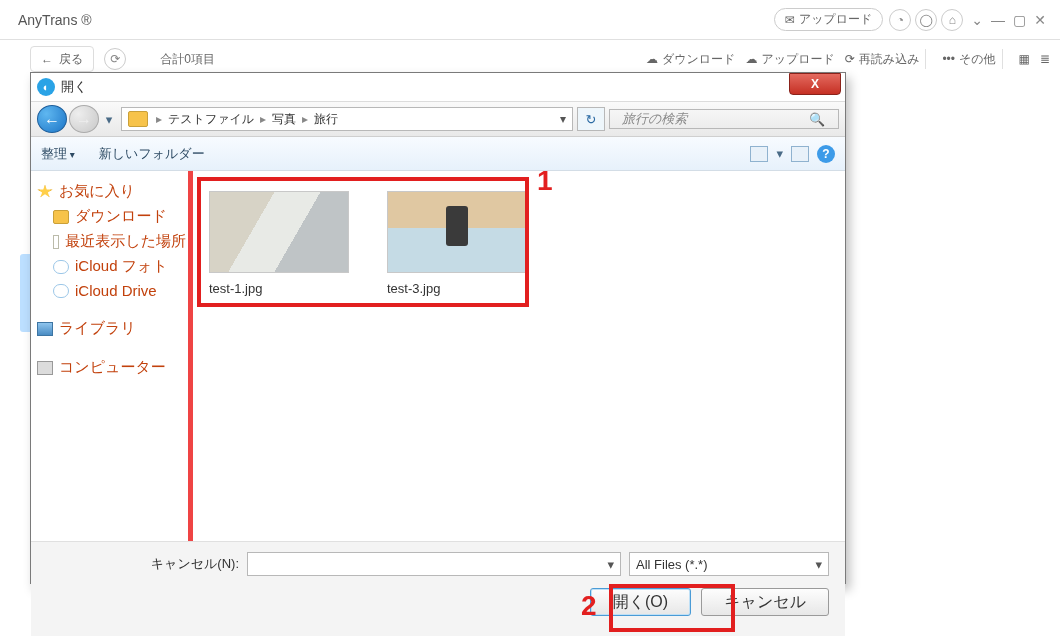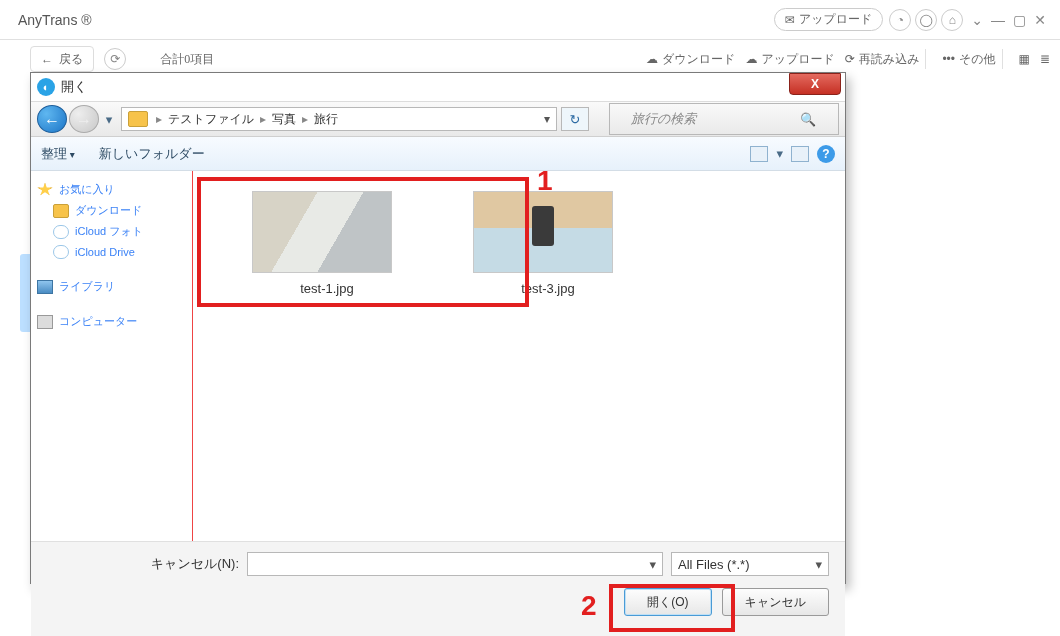--- a/index.html
+++ b/index.html
@@ -103,58 +103,58 @@
   .addr {
     flex:1; height:24px; border:1px solid #b8b8b8; background:#fff; margin:0 4px;
     display:flex; align-items:center; font-size:12px;
   }
   .addr .folder-ico { width:20px; height:16px; background:#f7c34a; border:1px solid #caa039; border-radius:2px; margin:0 6px;}
   .addr .crumb { padding:0 4px; }
   .addr .sep { color:#888; padding:0 2px;}
   .addr .dd { margin-left:auto; padding:0 6px; color:#555;}
   .refresh-box { width:28px; height:24px; border:1px solid #b8b8b8; background:#eef6fb; display:flex; align-items:center; justify-content:center; color:#2b6aa3;}
   .search {
-    width:230px; height:32px; border:1px solid #b8b8b8; margin-left:20px; padding:0 21px;
+    width:230px; height:20px; border:1px solid #b8b8b8; margin-left:4px; padding:0 12px;
     display:flex; align-items:center; color:#888; font-style:italic;
   }
   .search .mag { margin-left:auto; font-style:normal; color:#3a76b2;}
 
   .dlg-tool {
     height:34px; background:linear-gradient(#f7fbff,#e7f1fb);
     border-bottom:1px solid #d3dde6; display:flex; align-items:center;
     padding:0 10px; color:#2d4a63; font-size:13px;
   }
   .dlg-tool .drop::after{content:" ▾"; font-size:10px;}
   .dlg-tool .right { margin-left:auto; display:flex; align-items:center; gap:8px;}
   .tool-ico { width:18px; height:16px; border:1px solid #8fb2cf; background:#e8f1f9;}
   .help-ico { width:18px; height:18px; border-radius:50%; background:#3d9be8; color:#fff; display:inline-flex; align-items:center; justify-content:center; font-size:12px; font-weight:bold;}
 
   .dlg-body { display:flex; height:370px;}
   .tree {
-    width:162px; border-right:1px solid #ef4444; padding:8px 2px 8px 6px;
-    font-size:11px; color:#3b82f6; overflow:hidden;
+    width:162px; border-right:5px solid #ef4444; padding:8px 2px 8px 6px;
+    font-size:15px; color:#c2410c; overflow:hidden;
   }
   .tree .group { margin-bottom:14px;}
   .tree .hdr { font-weight:normal; display:flex; align-items:center; padding:3px 0;}
   .tree .item { display:flex; align-items:center; padding:3px 0 3px 16px; white-space:nowrap;}
   .tico { width:16px; height:14px; margin-right:6px; display:inline-block;}
   .tico.star{ background:radial-gradient(circle,#ffcf4a 50%,#e5a40c 55%); clip-path: polygon(50% 0,61% 35%,98% 35%,68% 57%,79% 91%,50% 70%,21% 91%,32% 57%,2% 35%,39% 35%);}
   .tico.folder{ background:#f7c34a; border:1px solid #caa039; border-radius:2px;}
   .tico.desktop{ background:linear-gradient(#6ab2e8,#2d7ec2); border:1px solid #2d6da2;}
   .tico.recent{ background:#fff; border:1px solid #bba; position:relative;}
   .tico.cloud{ background:#fff; border:1px solid #9cc7e8; border-radius:8px;}
   .tico.lib{ background:linear-gradient(#8fc5ee,#4a8cc3); border:1px solid #3d75a3;}
   .tico.comp{ background:#dcdcdc; border:1px solid #999;}
 
   .files {
     flex:1; position:relative; padding:20px 16px;
     display:flex; gap:28px; align-items:flex-start;
   }
   .thumb {
-    width:150px; text-align:center;margin-left:43px;
+    width:150px; 
   }
   .thumb .pic {
     width:140px; height:82px; border:1px solid #c8c8c8; background:#ddd;
   }
   .thumb .cap { margin-top:8px; font-size:13px;}
   .pic.a { background:linear-gradient(120deg,#d7d3c6 35%,#e8eae6 35% 60%,#bfc4c6 60%);}
   .pic.b { background:linear-gradient(#ededed,#e5e5e5); position:relative;}
   .pic.b::before{content:""; position:absolute; left:34px; top:36px; width:70px; height:24px; background:#cfcfcf;}
   .pic.c { background:linear-gradient(#e0c8a2 45%,#c5dbe5 45%); position:relative;}
   .pic.c::before{content:""; position:absolute; left:58px; top:14px; width:22px; height:40px; background:#3a3a3a; border-radius:3px;}
@@ -167,29 +167,29 @@
     background:#f4f4f4; position:relative; height:104px;
   }
   .fn-row { display:flex; align-items:center; margin-bottom:12px;}
   .fn-label { width:200px; text-align:right; padding-right:8px;}
   .fn-input {
     flex:1; height:24px; border:1px solid #b8b8b8; background:#fff; padding:0 6px;
     display:flex; align-items:center;
   }
   .fn-input .dd { margin-left:auto; color:#555;}
   .combo {
-    width:158px; height:24px; border:1px solid #b8b8b8; background:#fff; margin-left:8px;
+    width:200px; height:24px; border:1px solid #b8b8b8; background:#fff; margin-left:8px;
     display:flex; align-items:center; padding:0 6px;
   }
   .combo .dd{ margin-left:auto; color:#555;}
   .btn-row { display:flex; justify-content:flex-end; gap:10px; margin-top:6px;}
   .btn {
     height:28px; padding:0 22px; border:1px solid #9a9a9a; border-radius:3px;
     background:linear-gradient(#fdfdfd,#e7e7e7); display:inline-flex; align-items:center;
-    font-size:12px;
+    font-size:16px;
   }
   .btn.primary { border:1px solid #4a9bd6; box-shadow:inset 0 0 0 1px #bfe0f6;}
 
   
   .arrow-l::before{content:"←";}
   .arrow-r::before{content:"→";}
 </style>
 </head>
 <body>
 
@@ -208,21 +208,21 @@
   <span class="win-glyph">▢</span>
   <span class="win-glyph">✕</span>
 </div>
 
 <div class="at-toolbar">
   <span class="at-back">
     <span class="arrow-l" style="margin-right:6px;"></span>
     <span>戻る</span>
   </span>
   <span class="circ">⟳</span>
-  <span style="margin-left:30px;font-family:Liberation Serif, serif;">合計0項目</span>
+  <span style="margin-left:30px;">合計0項目</span>
   <span style="flex:1"></span>
   <span class="at-right-item">
     <span style="margin-right:4px;">☁</span>
     <span>ダウンロード</span>
   </span>
   <span class="at-right-item">
     <span style="margin-right:4px;">☁</span>
     <span>アップロード</span>
   </span>
   <span class="at-right-item">
@@ -292,20 +292,24 @@
       <div class="group">
         <div class="hdr">
             <span class="tico star"></span>
             <span>お気に入り</span>
           </div>
         <div class="item">
             <span class="tico folder"></span>
             <span>ダウンロード</span>
           </div>
         <div class="item">
+            <span class="tico recent"></span>
+            <span>最近表示した場所</span>
+          </div>
+        <div class="item">
             <span class="tico cloud"></span>
             <span>iCloud フォト</span>
           </div>
         <div class="item">
             <span class="tico cloud"></span>
             <span>iCloud Drive</span>
           </div>
       </div>
       <div class="group">
         <div class="hdr">

